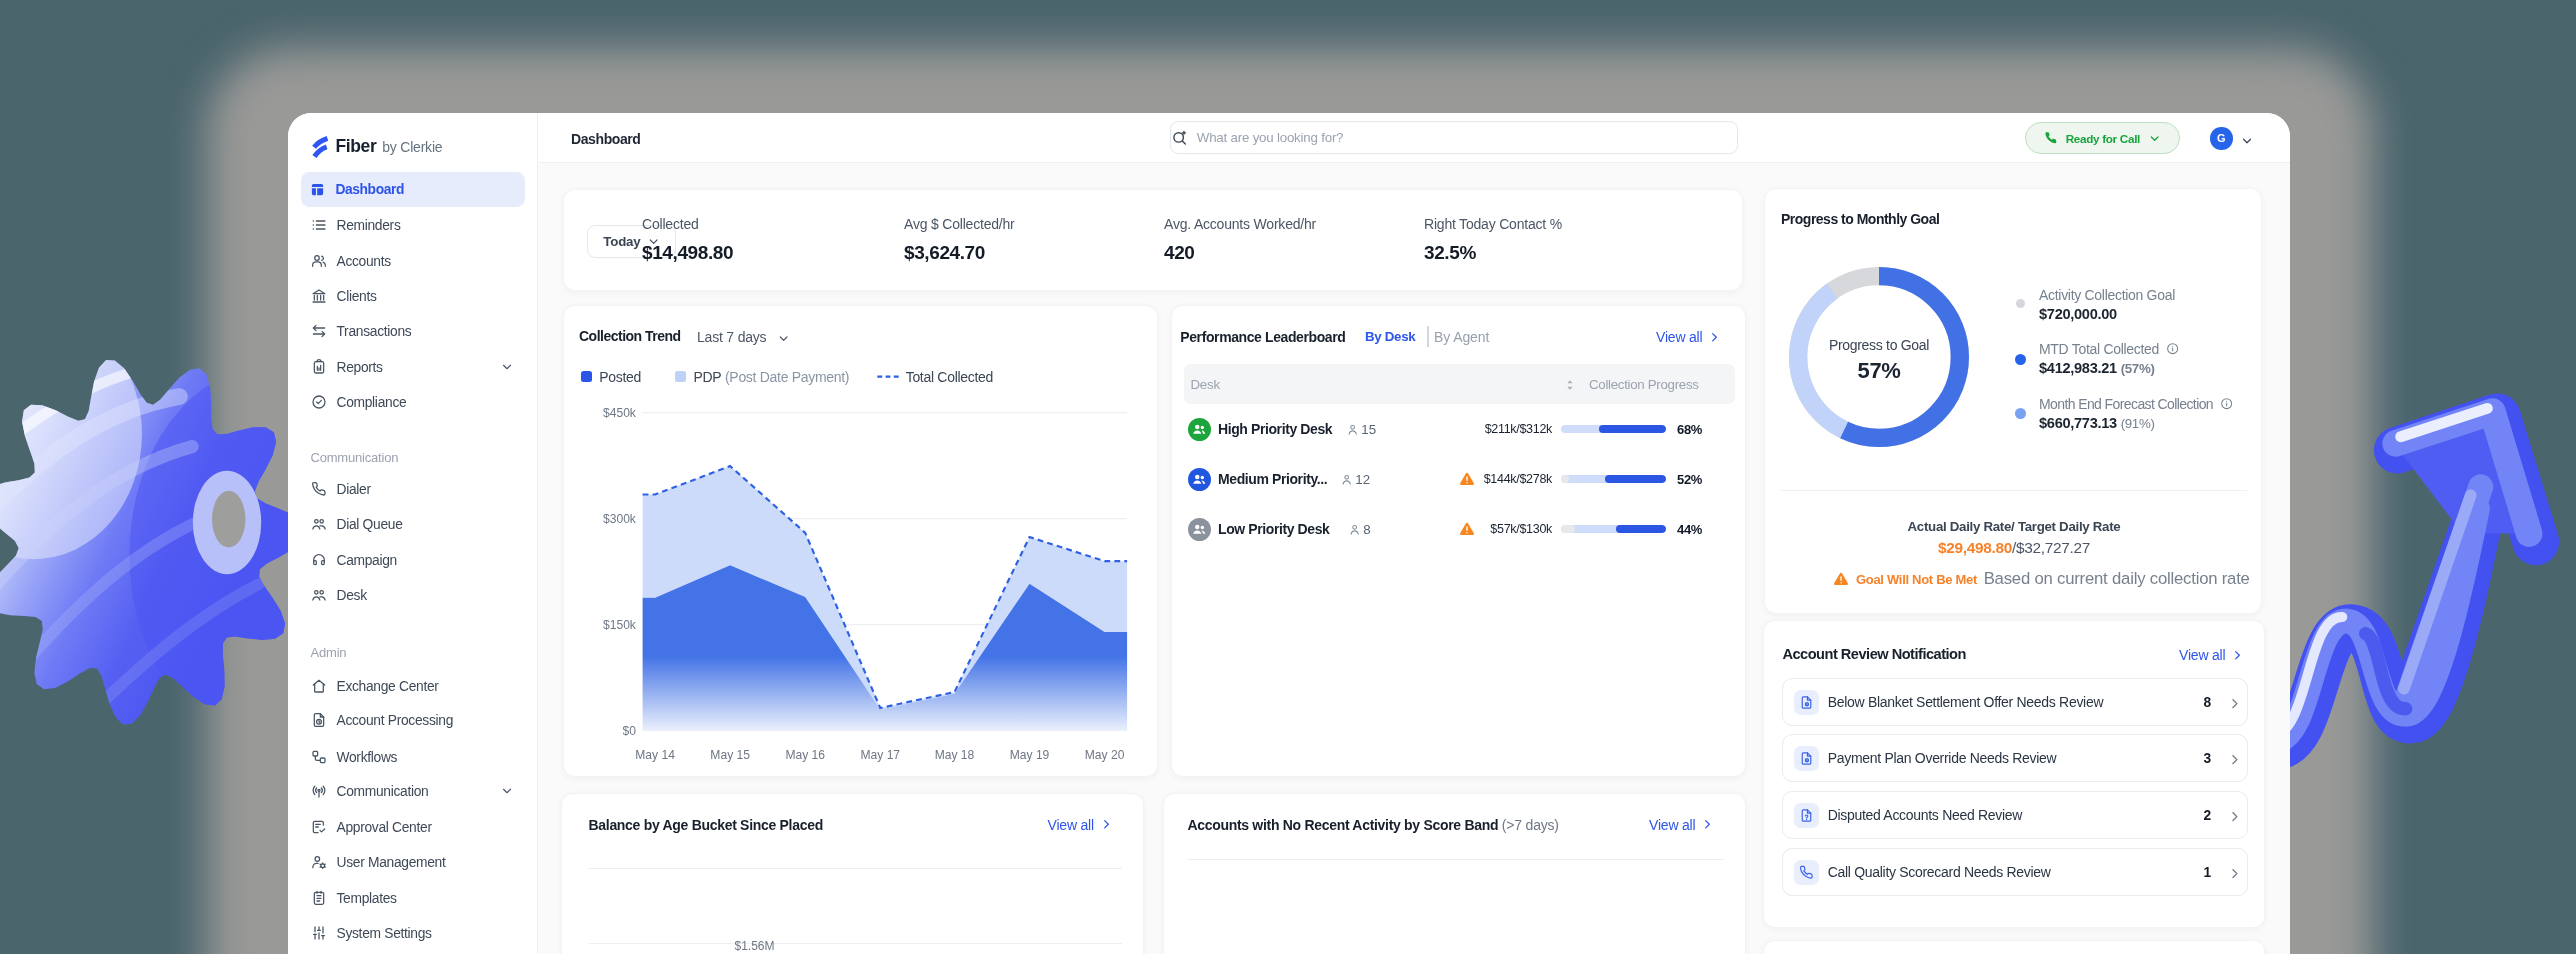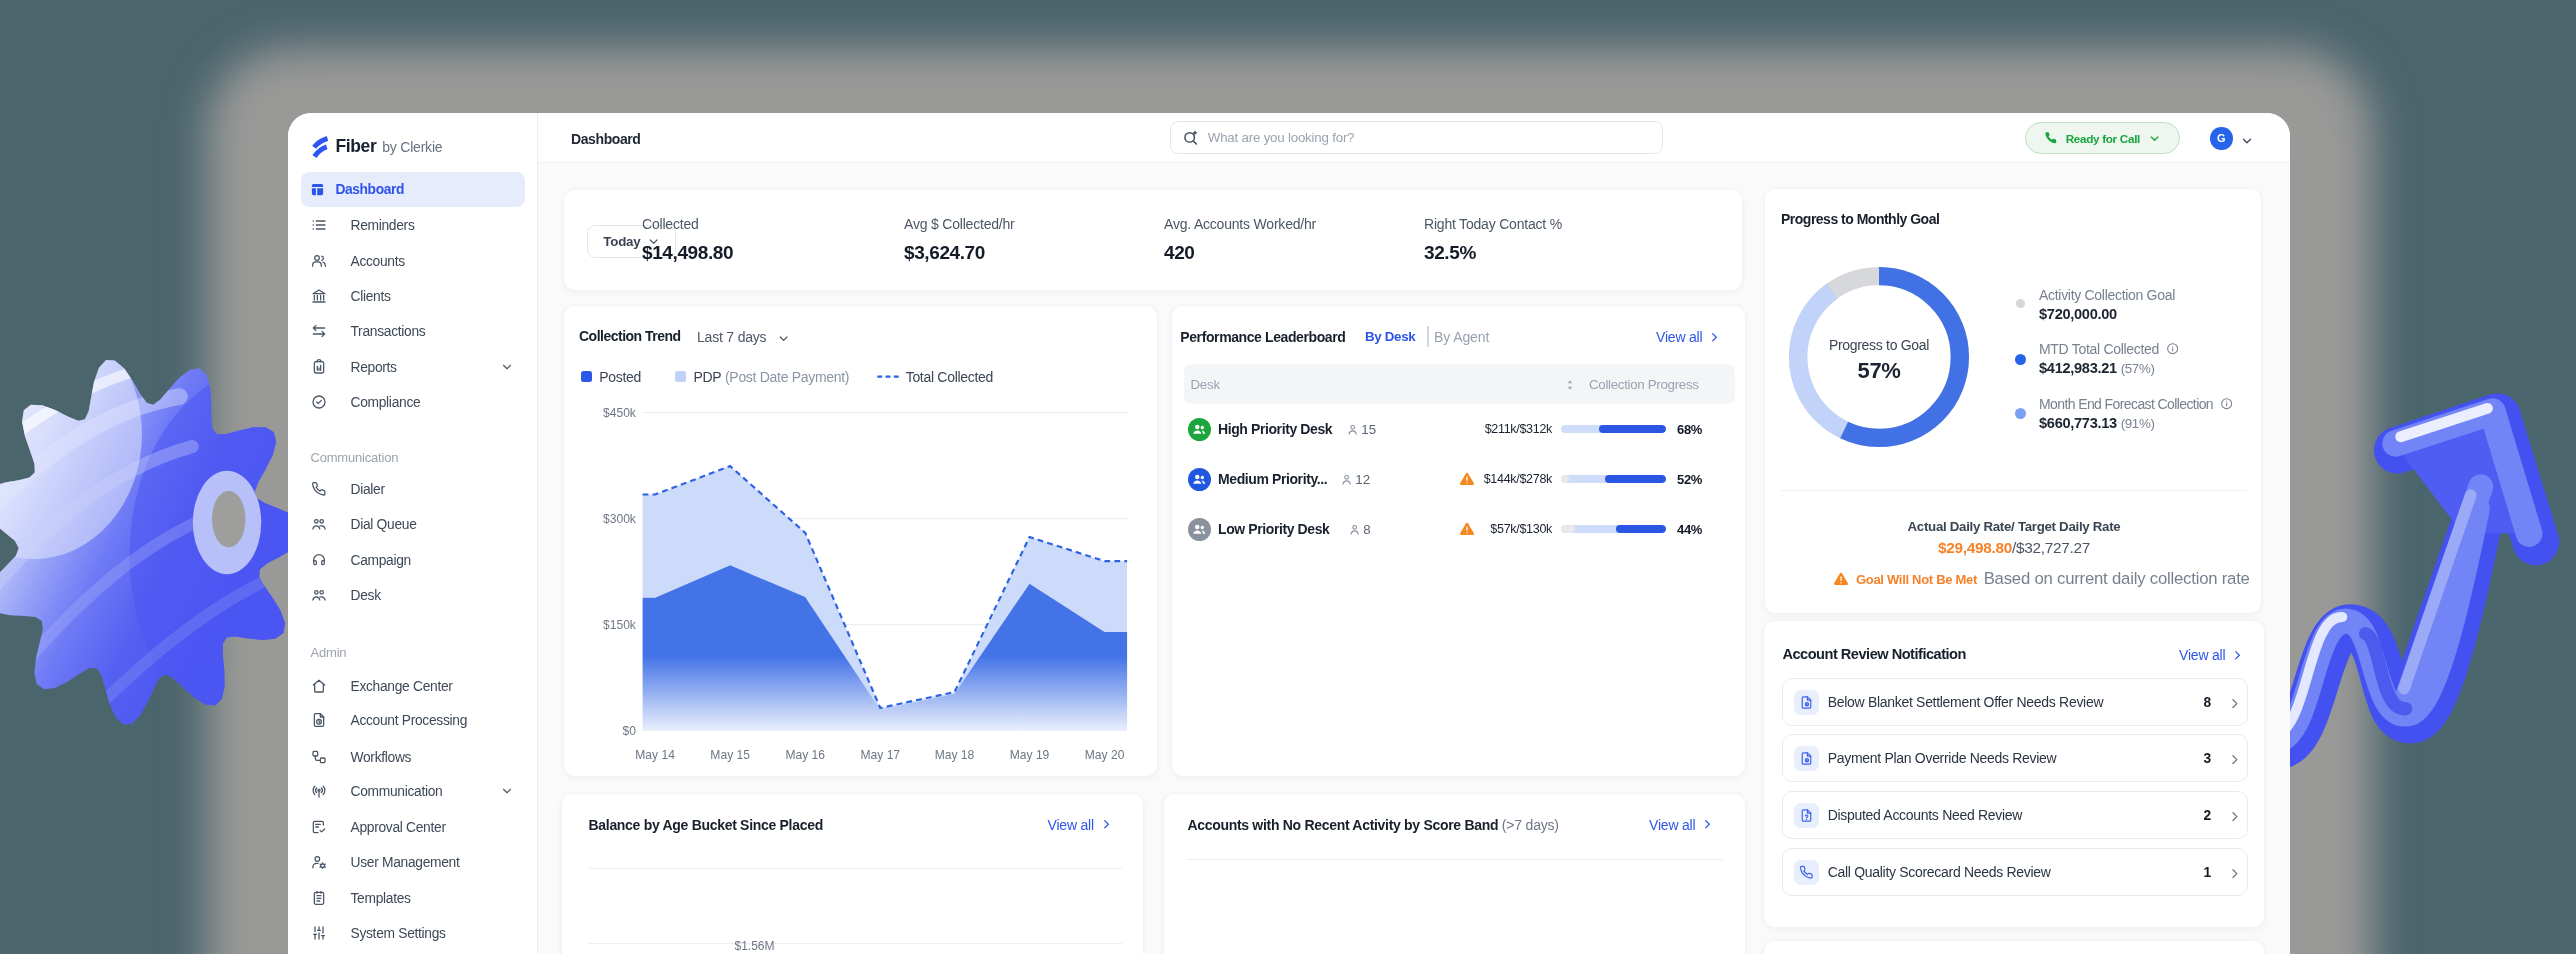--- a/index.html
+++ b/index.html
@@ -5,27 +5,27 @@
 .abs{position:absolute}
 .glow{position:absolute;left:207px;top:48px;width:2166px;height:1009px;border-radius:83px;background:#999997;filter:blur(20px)}
 .app{position:absolute;left:288px;top:113px;width:2002px;height:884px;background:#fff;border-radius:23.4px;overflow:hidden}
 .side{position:absolute;left:0;top:0;width:250px;height:100%;background:#fff;border-right:1.7px solid #ECEEF1}
 .logo{position:absolute;left:22.5px;top:22.5px;display:flex;align-items:center}
 .logo b{font-size:17.5px;color:#17202E;letter-spacing:-0.4px;margin-left:6.7px}
 .logo span{font-size:14px;color:#67727F;letter-spacing:-0.2px;margin-left:5.8px}
 .pill{position:absolute;left:13.3px;top:59px;width:224px;height:35px;border-radius:8.3px;background:#E7ECFD;display:flex;align-items:center}
 .pill span{font-size:13.8px;color:#2D53E8;font-weight:bold;letter-spacing:-0.4px;margin-left:10px}
 .nv{position:absolute;left:22.5px;height:20px;display:flex;align-items:center;width:215px}
-.nv span{font-size:13.8px;color:#3E4957;letter-spacing:-0.3px;margin-left:24px}
+.nv span{font-size:13.8px;color:#3E4957;letter-spacing:-0.3px;margin-left:10px}
 .nv .chev{width:14px;height:14px;margin-left:auto;margin-right:11.7px}
 .ni{width:16px;height:16px;flex:none}
 .slab{position:absolute;left:22.5px;font-size:13px;color:#9CA3AF;letter-spacing:-0.2px}
 .top{position:absolute;left:250px;top:0;width:1752px;height:50px;background:#fff;border-bottom:1.7px solid #EEF0F3}
 .ttl{position:absolute;left:33px;top:17.5px;font-size:14px;font-weight:bold;color:#1F2734;letter-spacing:-0.4px}
-.search{position:absolute;left:632px;top:8.3px;width:493px;height:33px;border:1.7px solid #E3E6EA;border-radius:8.3px;display:flex;align-items:center;padding-left:11px}
+.search{position:absolute;left:632px;top:8.3px;width:568px;height:33px;border:1.7px solid #E3E6EA;border-radius:8.3px;display:flex;align-items:center;}
 .search span{font-size:13.3px;color:#9AA3B0;letter-spacing:-0.2px;margin-left:8.3px}
 .ready{position:absolute;left:1487px;top:9.2px;width:155px;height:32px;background:#EFF6EF;border:1.7px solid #BEDEC0;border-radius:16px;display:flex;align-items:center;justify-content:center;gap:7.5px}
 .ready span{font-size:11.7px;font-weight:bold;color:#17A53C;letter-spacing:-0.3px}
 .av{position:absolute;left:1672px;top:14px;width:22.5px;height:22.5px;border-radius:50%;background:#2665EA;color:#fff;font-size:11px;font-weight:bold;display:flex;align-items:center;justify-content:center}
 .content{position:absolute;left:250px;top:50px;width:1752px;height:834px;background:#FAFAFB}
 .card{position:absolute;background:#fff;border-radius:11.7px;border:0.8px solid #F2F3F5;box-shadow:0 1.7px 6.7px rgba(15,23,42,.04)}
 .ctitle{position:absolute;font-size:14px;font-weight:bold;color:#18202C;letter-spacing:-0.5px}
 .viewall{position:absolute;display:flex;align-items:center;gap:5.8px;font-size:14px;color:#2D55E8;letter-spacing:-0.2px}
 
 .today{position:absolute;left:23.4px;top:35px;width:89px;height:33px;border:1.7px solid #E3E6EA;border-radius:8.3px;display:flex;align-items:center;justify-content:center;gap:6.7px;font-size:13.3px;font-weight:bold;letter-spacing:-0.2px;color:#3B4554}
@@ -456,21 +456,21 @@
    <div class="abs" style="left:24px;top:169px;width:180px;text-align:center;font-size:22px;font-weight:bold;color:#1B2430;letter-spacing:-0.4px">57%</div>
    <div class="pleg">
     <div class="dot" style="left:251px;top:110px;width:9.2px;height:9.2px;background:#D4D7DB"></div>
     <div class="abs lb" style="left:274px;top:98px;color:#77818E">Activity Collection Goal</div>
     <div class="abs vl" style="left:274px;top:117px">$720,000.00</div>
     <div class="dot" style="left:250px;top:165px;width:11px;height:11px;background:#2563EB"></div>
     <div class="abs lb" style="left:274px;top:152px;display:flex;align-items:center;gap:6.7px">MTD Total Collected <svg viewBox="0 0 24 24" width="13.3" height="13.3" fill="none" stroke="#77818E" stroke-width="1.9" stroke-linecap="round">
               <circle cx="12" cy="12" r="9"></circle>
               <path d="M12 11v5M12 7.6h.01"></path>
             </svg></div>
-    <div class="abs vl" style="left:274px;top:171px">$412,983.21 <span style="font-weight:normal;color:#77818E;font-size:13.3px">(57%)</span></div>
+    <div class="abs vl" style="left:274px;top:171px">$412,983.21 <span style="font-weight:bold;color:#77818E;font-size:13.3px">(57%)</span></div>
     <div class="dot" style="left:250px;top:219px;width:11px;height:11px;background:#7AA0F2"></div>
     <div class="abs lb" style="left:274px;top:207px;display:flex;align-items:center;gap:6.7px">
             <span style="letter-spacing:-0.6px">Month End Forecast Collection</span> 
             <svg viewBox="0 0 24 24" width="13.3" height="13.3" fill="none" stroke="#77818E" stroke-width="1.9" stroke-linecap="round">
               <circle cx="12" cy="12" r="9"></circle>
               <path d="M12 11v5M12 7.6h.01"></path>
             </svg>
           </div>
     <div class="abs vl" style="left:274px;top:226px">$660,773.13 <span style="font-weight:normal;color:#77818E;font-size:13.3px">(91%)</span></div>
    </div>

